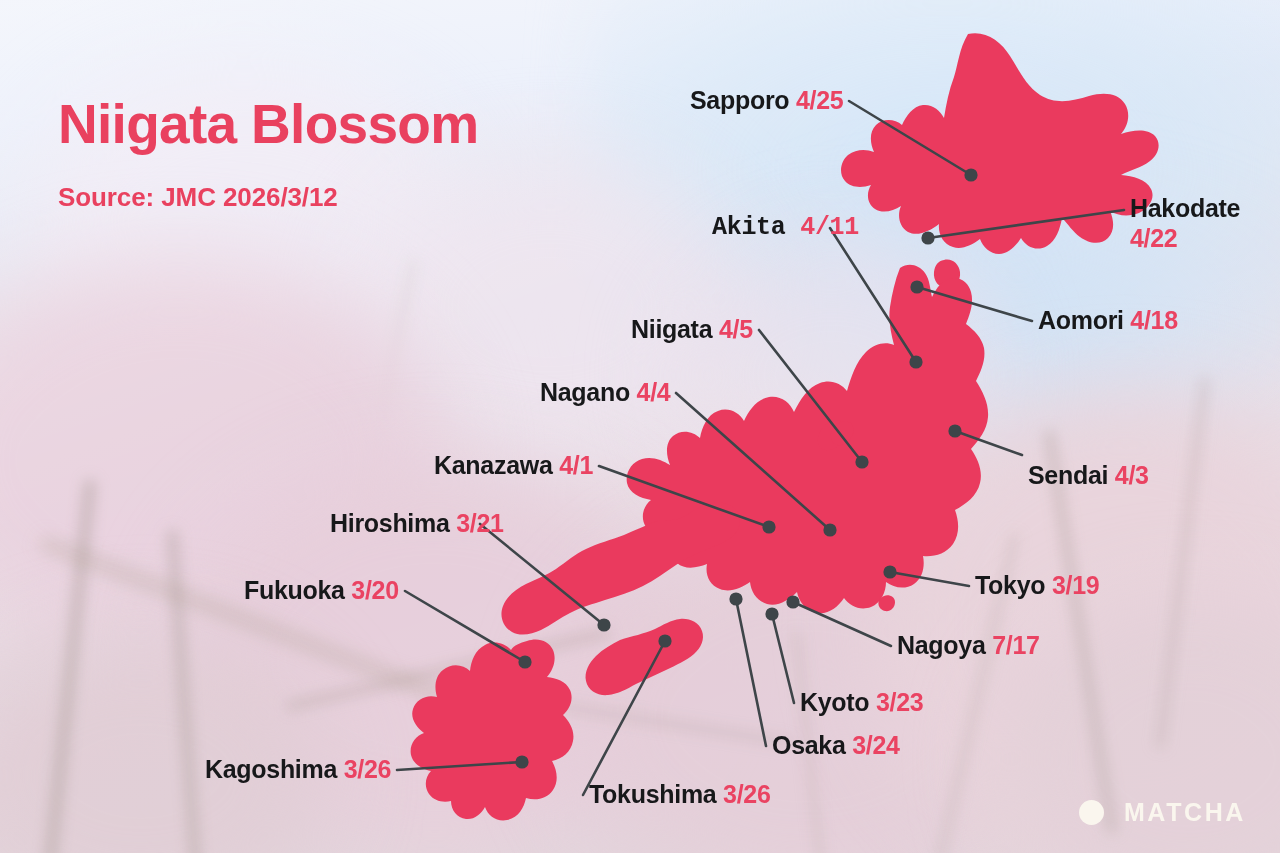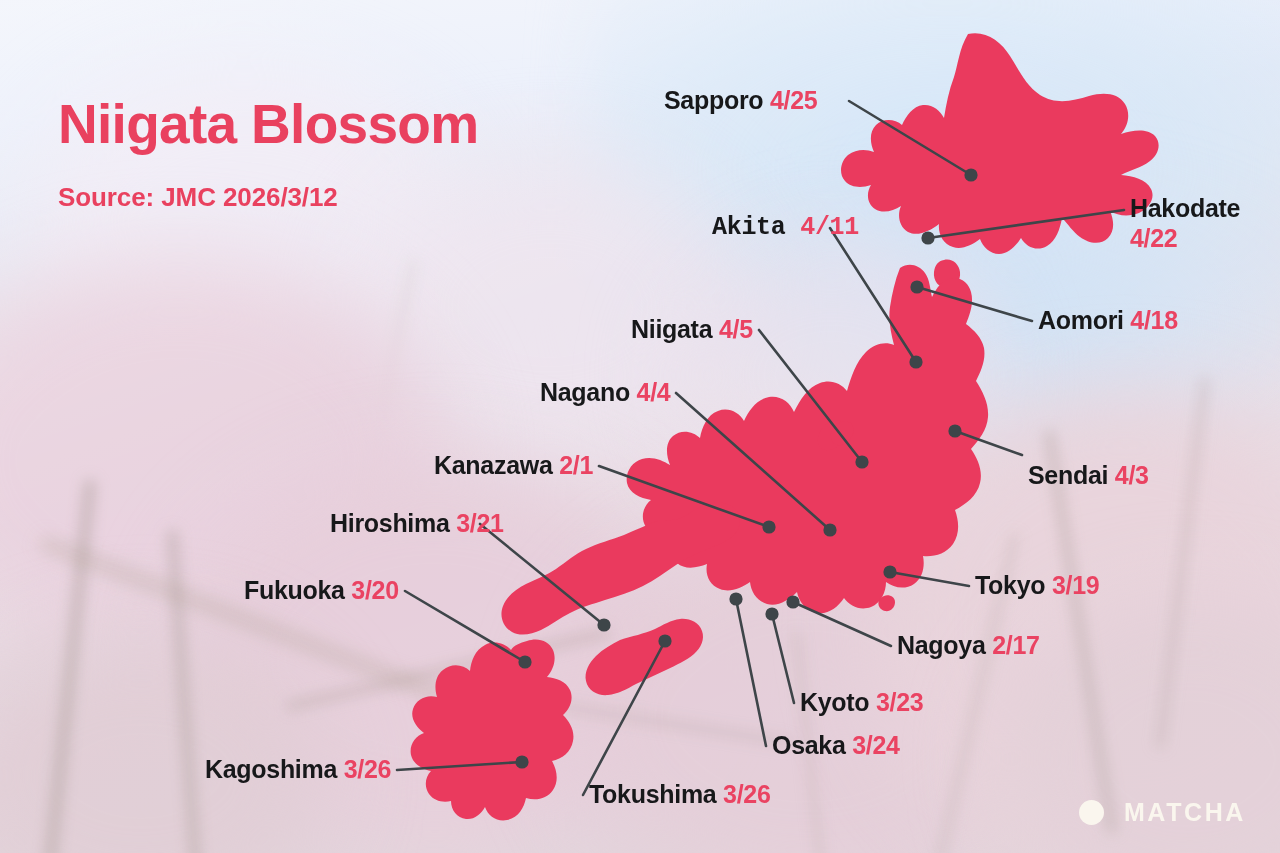--- a/index.html
+++ b/index.html
@@ -192,32 +192,32 @@
       <circle cx="890" cy="572" r="6.6" fill="#3e4549"></circle>
       <circle cx="793" cy="602" r="6.6" fill="#3e4549"></circle>
       <circle cx="772" cy="614" r="6.6" fill="#3e4549"></circle>
       <circle cx="736" cy="599" r="6.6" fill="#3e4549"></circle>
       <circle cx="665" cy="641" r="6.6" fill="#3e4549"></circle>
       <circle cx="522" cy="762" r="6.6" fill="#3e4549"></circle>
     </g>
 </svg>
 
 <div id="labels-container">
-    <div class="label" style="left: 664px; top: 86px;"><span>Sapporo</span> <span class="date">4/25</span></div>
+    <div class="label" style="left: 690px; top: 86px;"><span>Sapporo</span> <span class="date">4/25</span></div>
     <div class="label stacked" style="left: 1130px; top: 194px;"><span>Hakodate</span><br><span class="date">4/22</span></div>
     <div class="label" style="left: 712px; top: 213px; font-family: Liberation Mono, monospace;"><span>Akita</span> <span class="date">4/11</span></div>
     <div class="label" style="left: 1038px; top: 306px;"><span>Aomori</span> <span class="date">4/18</span></div>
     <div class="label" style="left: 631px; top: 315px;"><span>Niigata</span> <span class="date">4/5</span></div>
     <div class="label" style="left: 540px; top: 378px;"><span>Nagano</span> <span class="date">4/4</span></div>
     <div class="label" style="left: 1028px; top: 461px;"><span>Sendai</span> <span class="date">4/3</span></div>
-    <div class="label" style="left: 434px; top: 451px;"><span>Kanazawa</span> <span class="date">2/1</span></div>
+    <div class="label" style="left: 434px; top: 451px;"><span>Kanazawa</span> <span class="date">4/1</span></div>
     <div class="label" style="left: 300px; top: 509px; margin-left: 30px;"><span>Hiroshima</span> <span class="date">3/21</span></div>
     <div class="label" style="left: 244px; top: 576px;"><span>Fukuoka</span> <span class="date">3/20</span></div>
     <div class="label" style="left: 975px; top: 571px;"><span>Tokyo</span> <span class="date">3/19</span></div>
-    <div class="label" style="left: 897px; top: 631px;"><span>Nagoya</span> <span class="date">2/17</span></div>
+    <div class="label" style="left: 897px; top: 631px;"><span>Nagoya</span> <span class="date">7/17</span></div>
     <div class="label" style="left: 800px; top: 688px;"><span>Kyoto</span> <span class="date">3/23</span></div>
     <div class="label" style="left: 772px; top: 731px;"><span>Osaka</span> <span class="date">3/24</span></div>
     <div class="label" style="left: 589px; top: 780px;"><span>Tokushima</span> <span class="date">3/26</span></div>
     <div class="label" style="left: 205px; top: 755px;"><span>Kagoshima</span> <span class="date">3/26</span></div>
   </div>
 
 <div id="watermark">
   <div id="wm-dot"></div>
   <div id="wm-text">MATCHA</div>
 </div>

